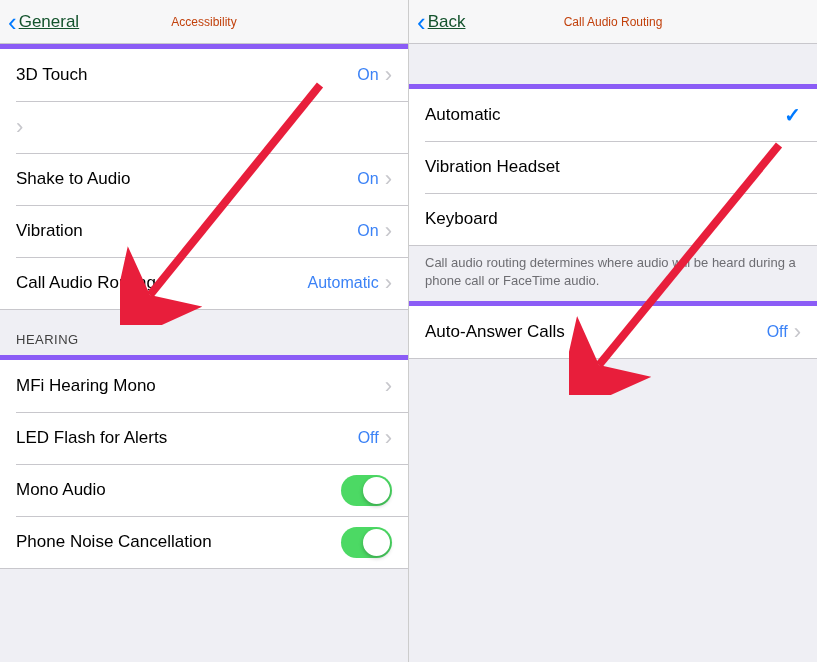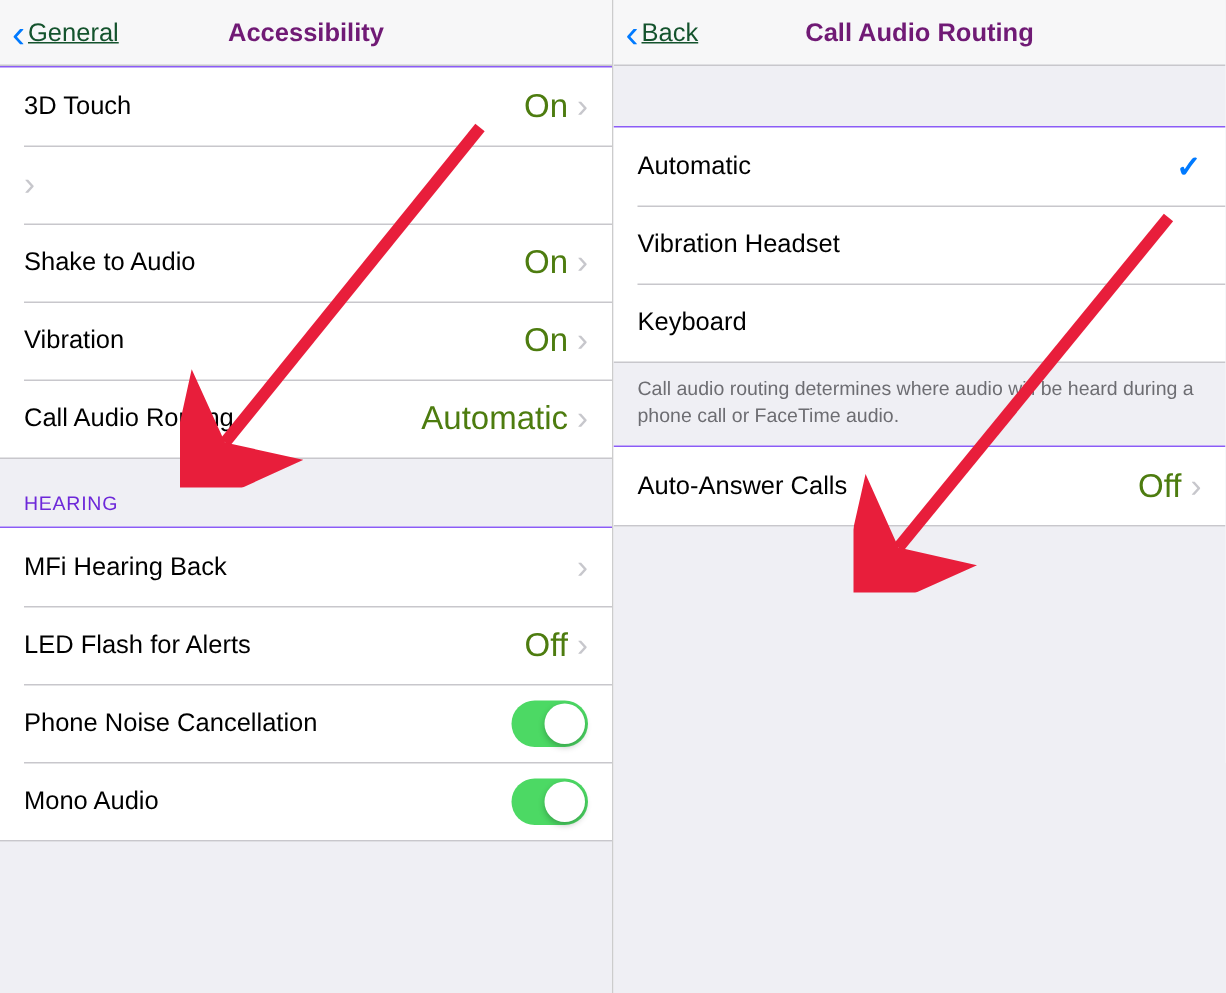--- a/index.html
+++ b/index.html
@@ -39,70 +39,70 @@
       line-height: 1;
       margin-right: 2px;
       font-weight: 300;
     }
     .nav-back .txt {
       text-decoration: underline;
       color: #14532d;
     }
     .nav-title {
       margin: 0 auto;
-      font-size: 17px;
-      font-weight: 700;
-      color: #701a75;
+      font-size: 12px;
+      font-weight: 400;
+      color: #c2410c;
     }
     .group {
       background: #fff;
     }
     .row {
       min-height: 52px;
       padding: 0 16px;
       display: flex;
       align-items: center;
       position: relative;
     }
     .row + .row::before {
       content: "";
       position: absolute;
       left: 16px; right: 0; top: 0;
       height: 1px;
       background: #c8c7cc;
     }
     .group {
-      border-top: 1px solid #8b5cf6;
+      border-top: 5px solid #8b5cf6;
       border-bottom: 1px solid #c8c7cc;
     }
     .group:first-of-type { border-top: none; }
     .row-label {
       flex: 1;
       font-size: 17px;
       color: #000;
     }
     .row-value {
-      color: #4d7c0f;
-      font-size: 22px;
+      color: #3b82f6;
+      font-size: 16px;
       margin-right: 6px;
     }
     .chevron {
       color: #c7c7cc;
       font-size: 22px;
       line-height: 1;
     }
     .check {
       color: #007aff;
       font-size: 20px;
       font-weight: bold;
     }
     .section-header {
       padding: 22px 16px 8px;
       font-size: 13px;
-      color: #6d28d9;
+      color: #404040;
       text-transform: uppercase;
       letter-spacing: 0.5px;
     }
     .spacer-sm { height: 40px; }
     .footer-text {
       padding: 8px 16px 12px;
       font-size: 13px;
       color: #6d6d72;
       line-height: 1.35;
     }
@@ -162,36 +162,36 @@
       <span class="row-label">Call Audio Routing</span>
       <span class="row-value">Automatic</span>
       <span class="chevron">›</span>
     </div>
   </div>
 
   <div class="section-header">HEARING</div>
 
   <div class="group">
     <div class="row">
-      <span class="row-label">MFi Hearing Back</span>
+      <span class="row-label">MFi Hearing Mono</span>
       <span class="chevron">›</span>
     </div>
     <div class="row">
       <span class="row-label">LED Flash for Alerts</span>
       <span class="row-value">Off</span>
       <span class="chevron">›</span>
     </div>
     <div class="row">
-      <span class="row-label">Phone Noise Cancellation</span>
+      <span class="row-label">Mono Audio</span>
       <span class="toggle">
           <span class="knob"></span>
         </span>
     </div>
     <div class="row">
-      <span class="row-label">Mono Audio</span>
+      <span class="row-label">Phone Noise Cancellation</span>
       <span class="toggle">
           <span class="knob"></span>
         </span>
     </div>
   </div>
 
   <svg class="arrow" style="left:120px; top:75px;" width="220" height="250">
     <defs>
       <marker id="ah1" markerWidth="12" markerHeight="12" refX="3" refY="6" orient="auto">
         <path d="M0,0 L12,6 L0,12 L3,6 z" fill="#e81e3b"></path>

